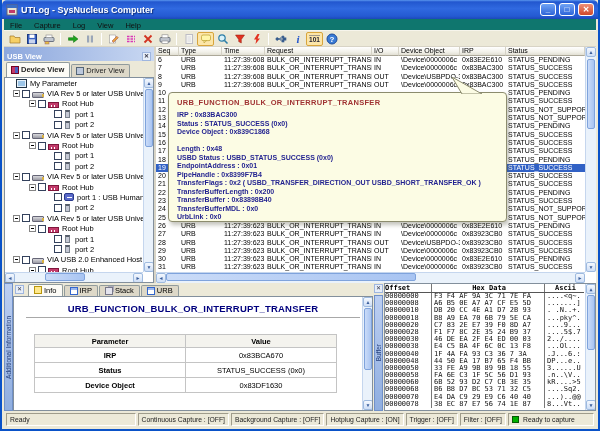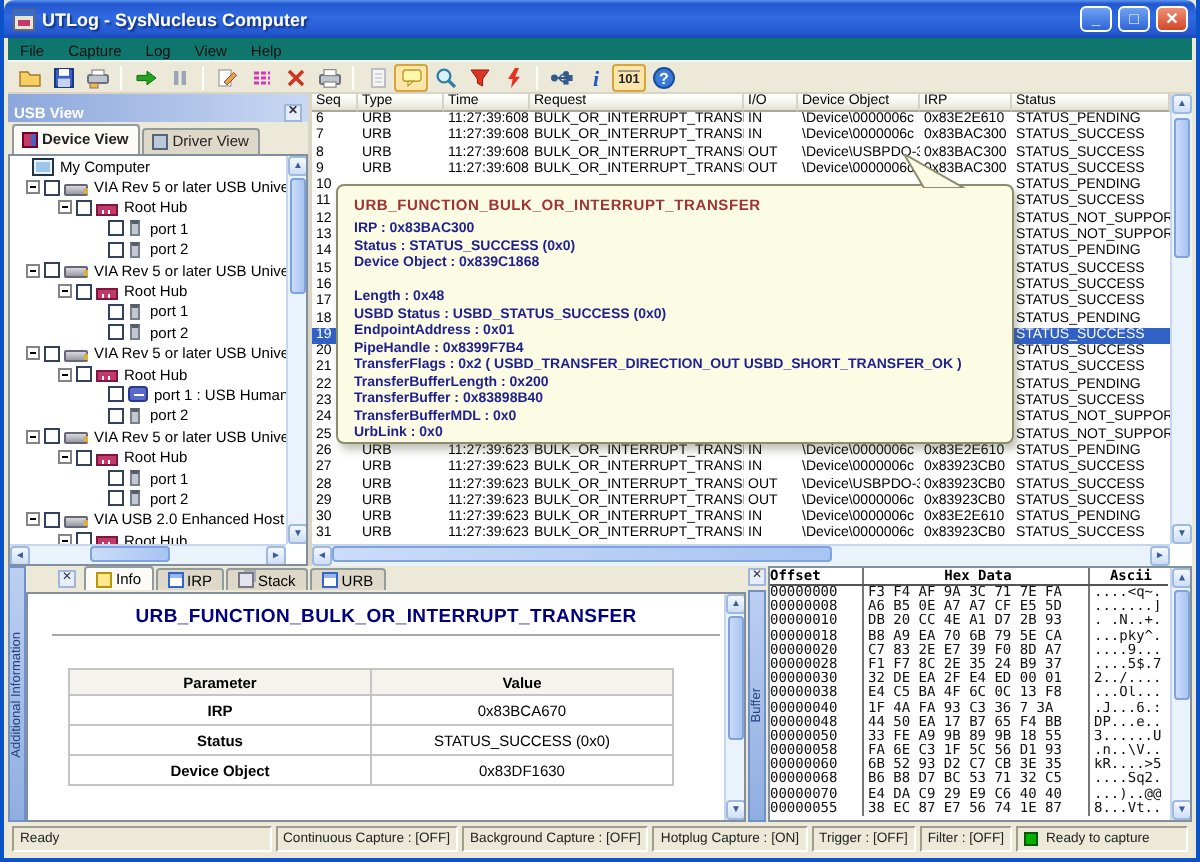--- a/index.html
+++ b/index.html
@@ -72,21 +72,21 @@
   
   #tooltip{position:absolute;left:12px;top:45px;width:339px;height:130px;background:#FCFCE4;border:1px solid #8C8C6E;border-radius:4px;box-shadow:2px 3px 4px rgba(80,80,60,.35);padding:5px 8px;z-index:9}
   #tooltip .tt-title{font-size:7.5px;font-weight:bold;color:#A03333;letter-spacing:.3px;margin-bottom:4px}
   .tt-line{height:8.5px;line-height:8.5px;font-size:7px;font-weight:bold;color:#1F1F8F;white-space:nowrap;overflow:hidden}
   #tt-tail{position:absolute;left:278px;top:-16px;width:38px;height:17px}
   
   #bottomleft{position:absolute;top:283px;left:2px;width:369px;height:128px;display:flex;background:#ECE9D8}
   .side-tab{width:9px;background:linear-gradient(180deg,#BCCFF2,#8FAEE0);border:1px solid #7090C8;display:flex;align-items:center;justify-content:center}
   .side-tab span{writing-mode:vertical-rl;transform:rotate(180deg);font-size:6.5px;color:#26427E;white-space:nowrap}
   #bl-main{flex:1;display:flex;flex-direction:column;overflow:hidden}
-  .btabstrip{height:13px;display:flex;align-items:flex-start;gap:1px;padding-left:16px}
+  .btabstrip{height:13px;display:flex;align-items:center;gap:1px;padding-left:2px}
   .btab{display:flex;align-items:center;gap:2px;font-size:7.5px;padding:0 5px;border:1px solid #919B9C;border-bottom:none;border-radius:2px 2px 0 0;background:#DDD8C8;height:11px}
   .btab.active{background:#FCFBF6;height:12px}
   #infobody{position:relative;flex:1;background:#fff;border:1px solid #828F9C;overflow:hidden}
   #info-heading{margin-top:6px;text-align:center;font-size:9.5px;font-weight:bold;color:#00007E;letter-spacing:.2px}
   #infobody hr{border:none;border-top:1px solid #A8A8A8;margin:3px 12px 0 12px}
   #ptable{margin:16px 24px 0 20px;border-collapse:collapse;width:calc(100% - 55px);table-layout:fixed}
   #ptable th,#ptable td{border:1px solid #C4C4C4;text-align:center;font-size:7.5px;height:15px}
   #ptable th{background:#F4F3EE;font-weight:bold;height:13px}
   #ptable td:first-child{font-weight:bold}
   
@@ -272,21 +272,21 @@
         </span>
       </div>
     <div id="tree">
       <div>
 
           <div class="titem">
             <span class="tindent lvl0"></span>
             <span class="expander noexp"></span>
 
             <span class="ticon computer-icon"></span>
-            <span class="tlabel">My Computer</span>
+            <span class="tlabel">My Parameter</span>
           </div>
 
           <div class="titem">
             <span class="tindent lvl1"></span>
             <span class="expander minus"></span>
             <span class="cb chk"></span>
             <span class="ticon controller-icon"></span>
             <span class="tlabel">VIA Rev 5 or later USB Universal Host C</span>
           </div>
 
@@ -898,21 +898,21 @@
           </div>
 
           <div class="hexrow">
             <span class="hx-off">00000028</span>
             <span class="hx-hex">F1 F7 8C 2E 35 24 B9 37</span>
             <span class="hx-asc">....5$.7</span>
           </div>
 
           <div class="hexrow">
             <span class="hx-off">00000030</span>
-            <span class="hx-hex">32 DE EA 2F E4 ED 00 01</span>
+            <span class="hx-hex">46 DE EA 2F E4 ED 00 03</span>
             <span class="hx-asc">2../....</span>
           </div>
 
           <div class="hexrow">
             <span class="hx-off">00000038</span>
             <span class="hx-hex">E4 C5 BA 4F 6C 0C 13 F8</span>
             <span class="hx-asc">...Ol...</span>
           </div>
 
           <div class="hexrow">
@@ -951,21 +951,21 @@
             <span class="hx-asc">....Sq2.</span>
           </div>
 
           <div class="hexrow">
             <span class="hx-off">00000070</span>
             <span class="hx-hex">E4 DA C9 29 E9 C6 40 40</span>
             <span class="hx-asc">...)..@@</span>
           </div>
 
           <div class="hexrow">
-            <span class="hx-off">00000055</span>
+            <span class="hx-off">00000078</span>
             <span class="hx-hex">38 EC 87 E7 56 74 1E 87</span>
             <span class="hx-asc">8...Vt..</span>
           </div>
         </div>
       <div class="vsb">
         <div class="sb-btn">▲</div>
         <div class="sb-thumb" style="top:11px;height:55px"></div>
         <div class="sb-btn down">▼</div>
       </div>
     </div>

